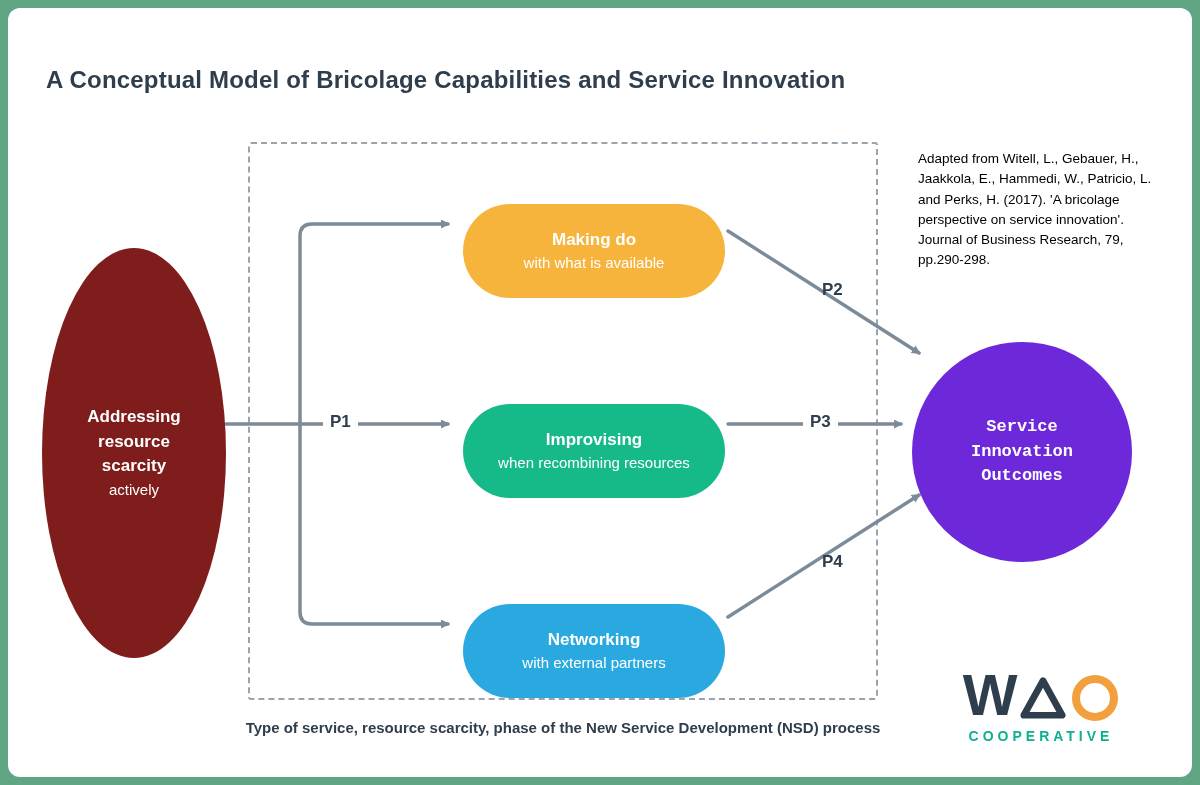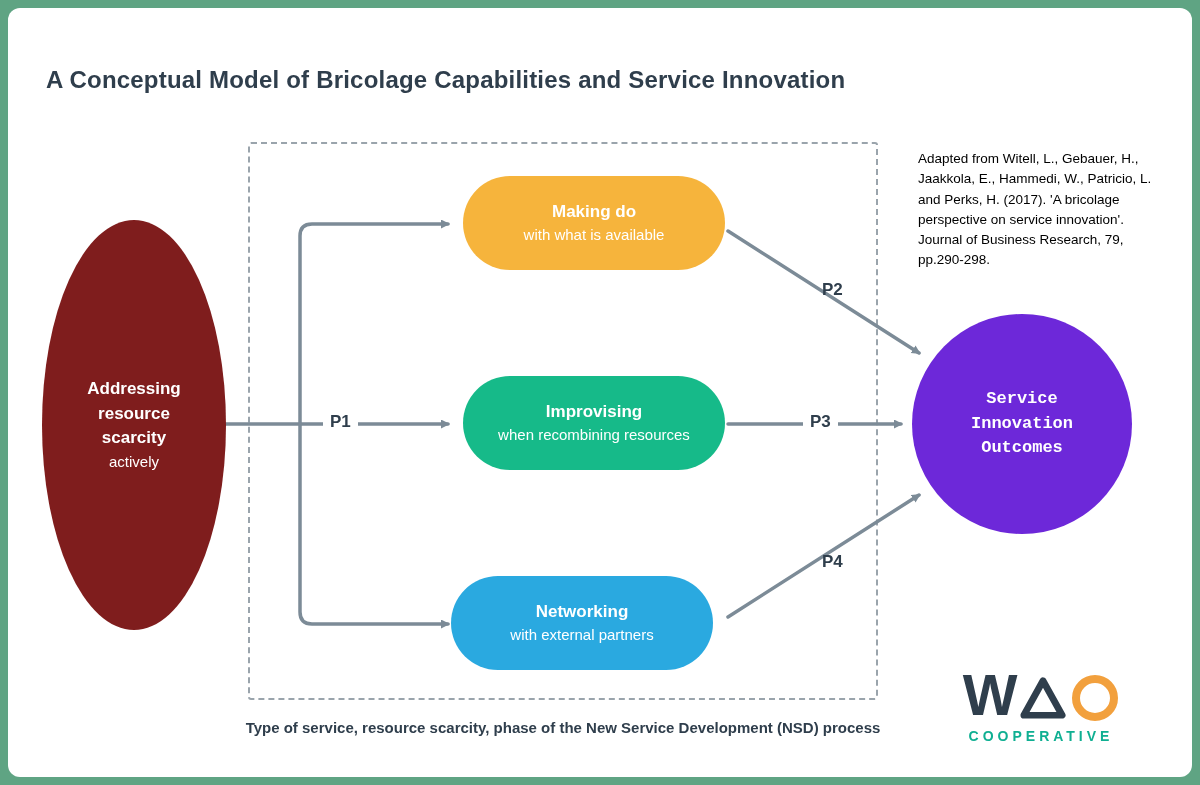--- a/index.html
+++ b/index.html
@@ -34,37 +34,38 @@
     box-sizing: border-box;
   }
   .node {
     position: absolute;
     display: flex;
     flex-direction: column;
     align-items: center;
     justify-content: center;
     text-align: center;
     color: #ffffff;
+    margin-top: 28px;
   }
   .node .node-title { font-weight: 700; font-size: 17px; line-height: 1.45; }
   .node .node-subtitle { font-weight: 400; font-size: 15px; line-height: 1.45; }
   .ellipse-node {
     left: 42px; top: 220px;
     width: 184px; height: 410px;
     border-radius: 50%;
     background: #2F4050;
   }
   .ellipse-node .node-title { width: 120px; }
   .pill {
     width: 262px; height: 94px;
     border-radius: 48px;
   }
   .pill-making-do   { left: 463px; top: 176px; background: #F6B43C; }
   .pill-improvising { left: 463px; top: 376px; background: #16BA89; }
-  .pill-networking  { left: 451px; top: 576px; background: #2AA9E0; }
+  .pill-networking  { left: 463px; top: 576px; background: #2AA9E0; }
   .circle-node {
     left: 912px; top: 314px;
     width: 220px; height: 220px;
     border-radius: 50%;
     background: #F15B4C;
   }
   .circle-node .node-title { width: 170px; }
   .arrows-svg {
     position: absolute;
     left: 0; top: 0;

